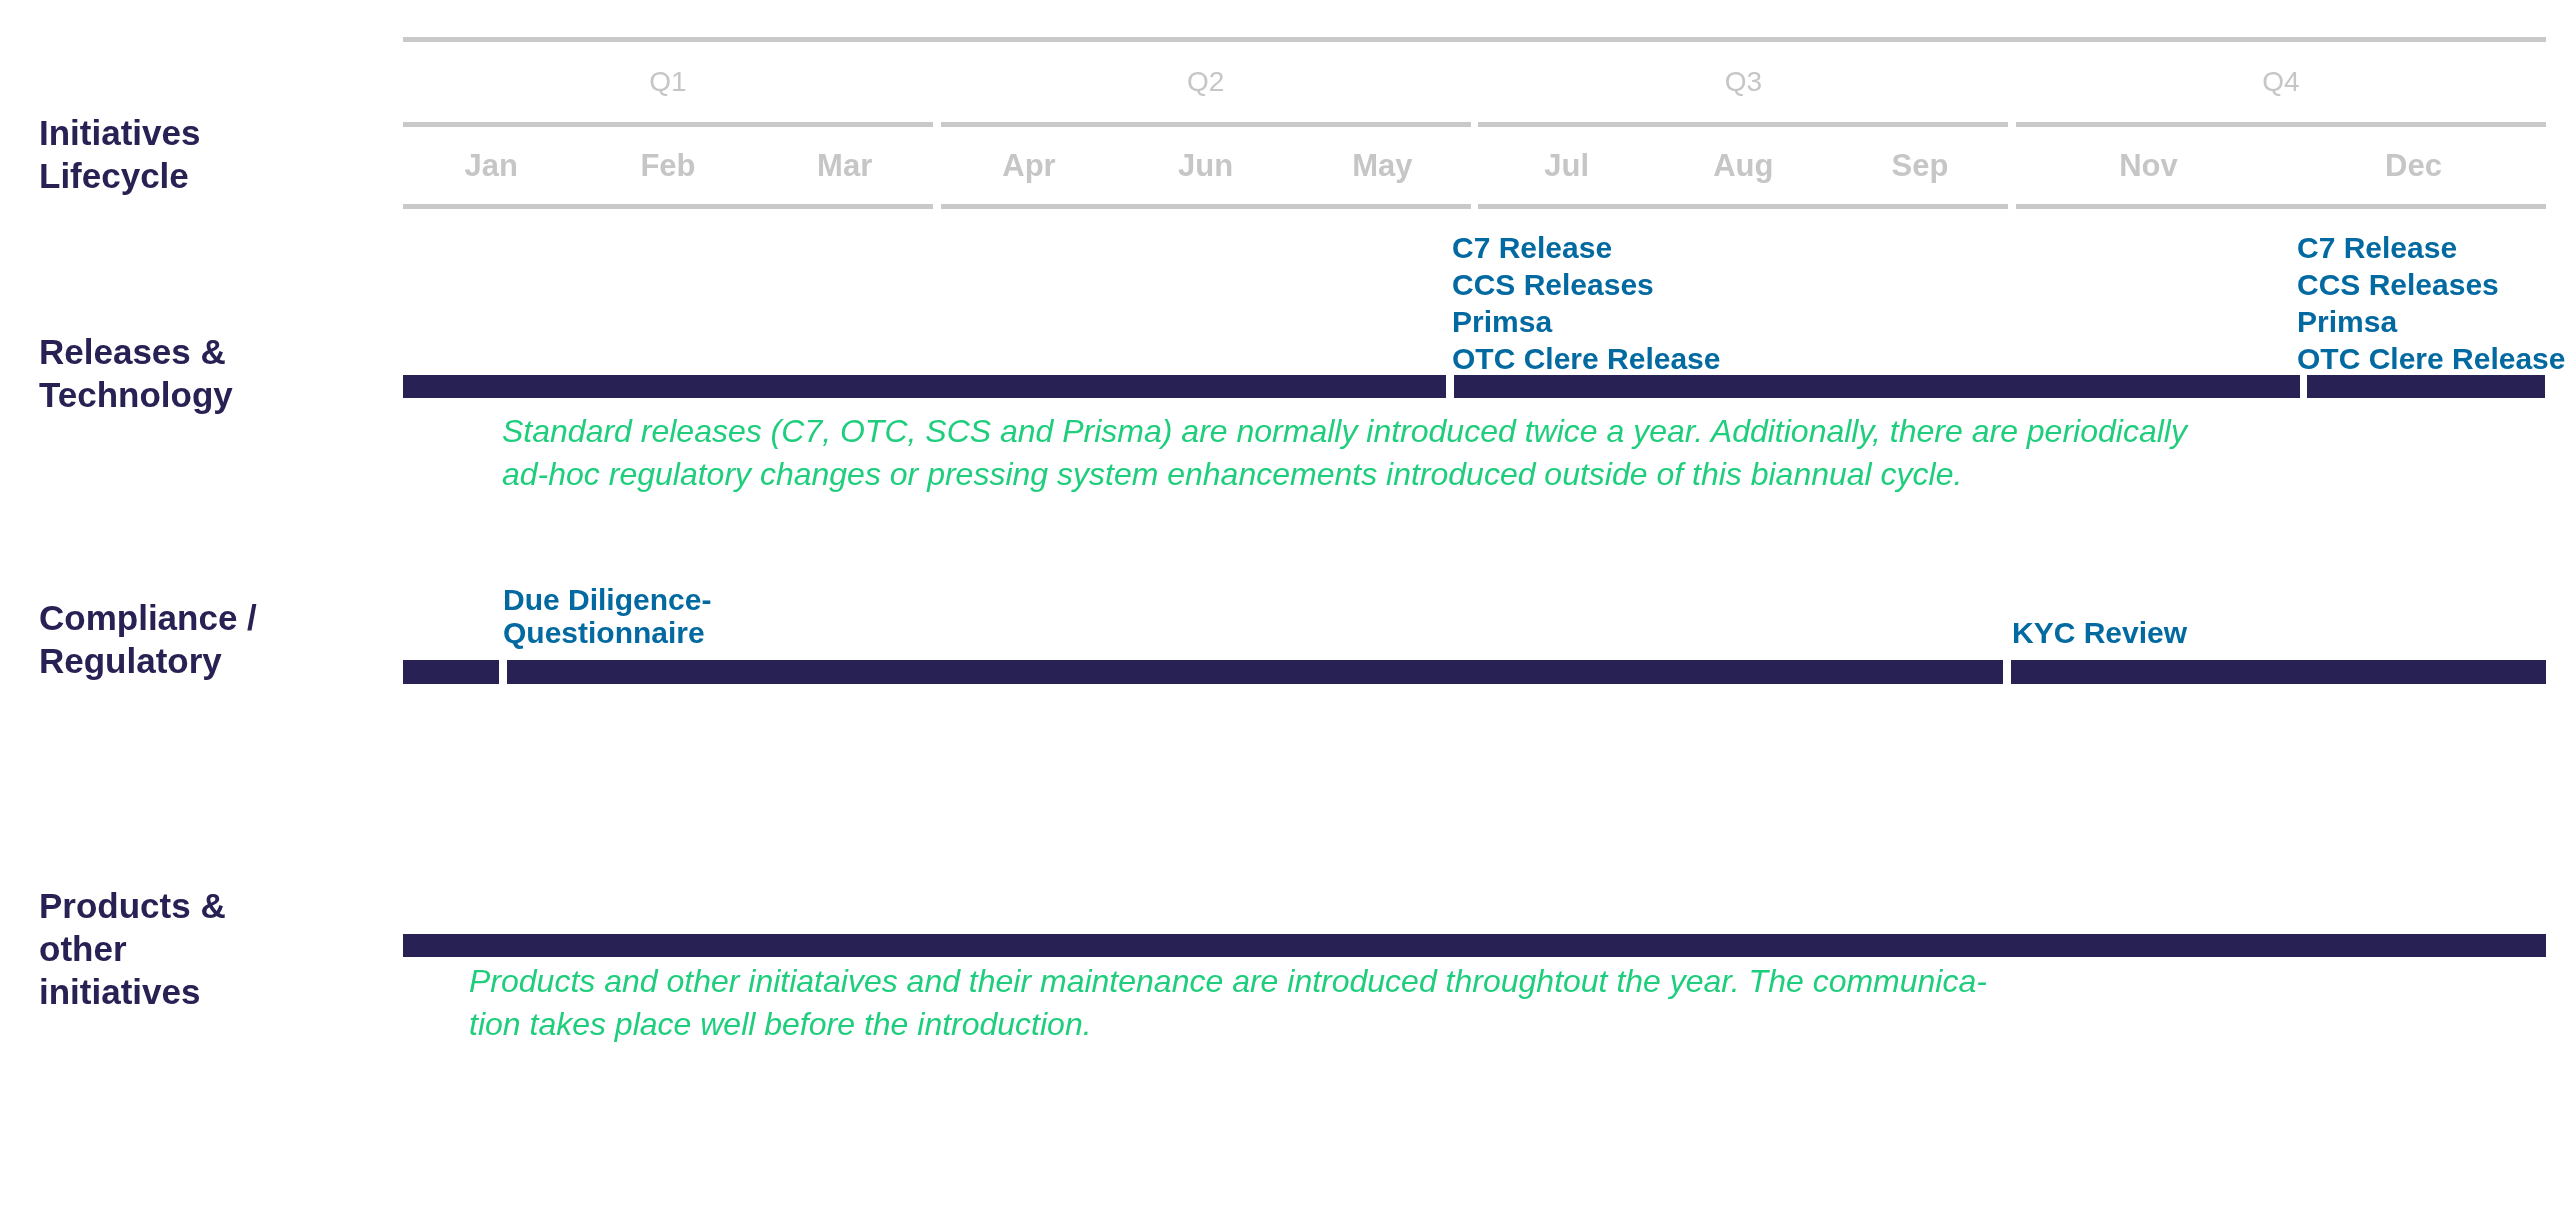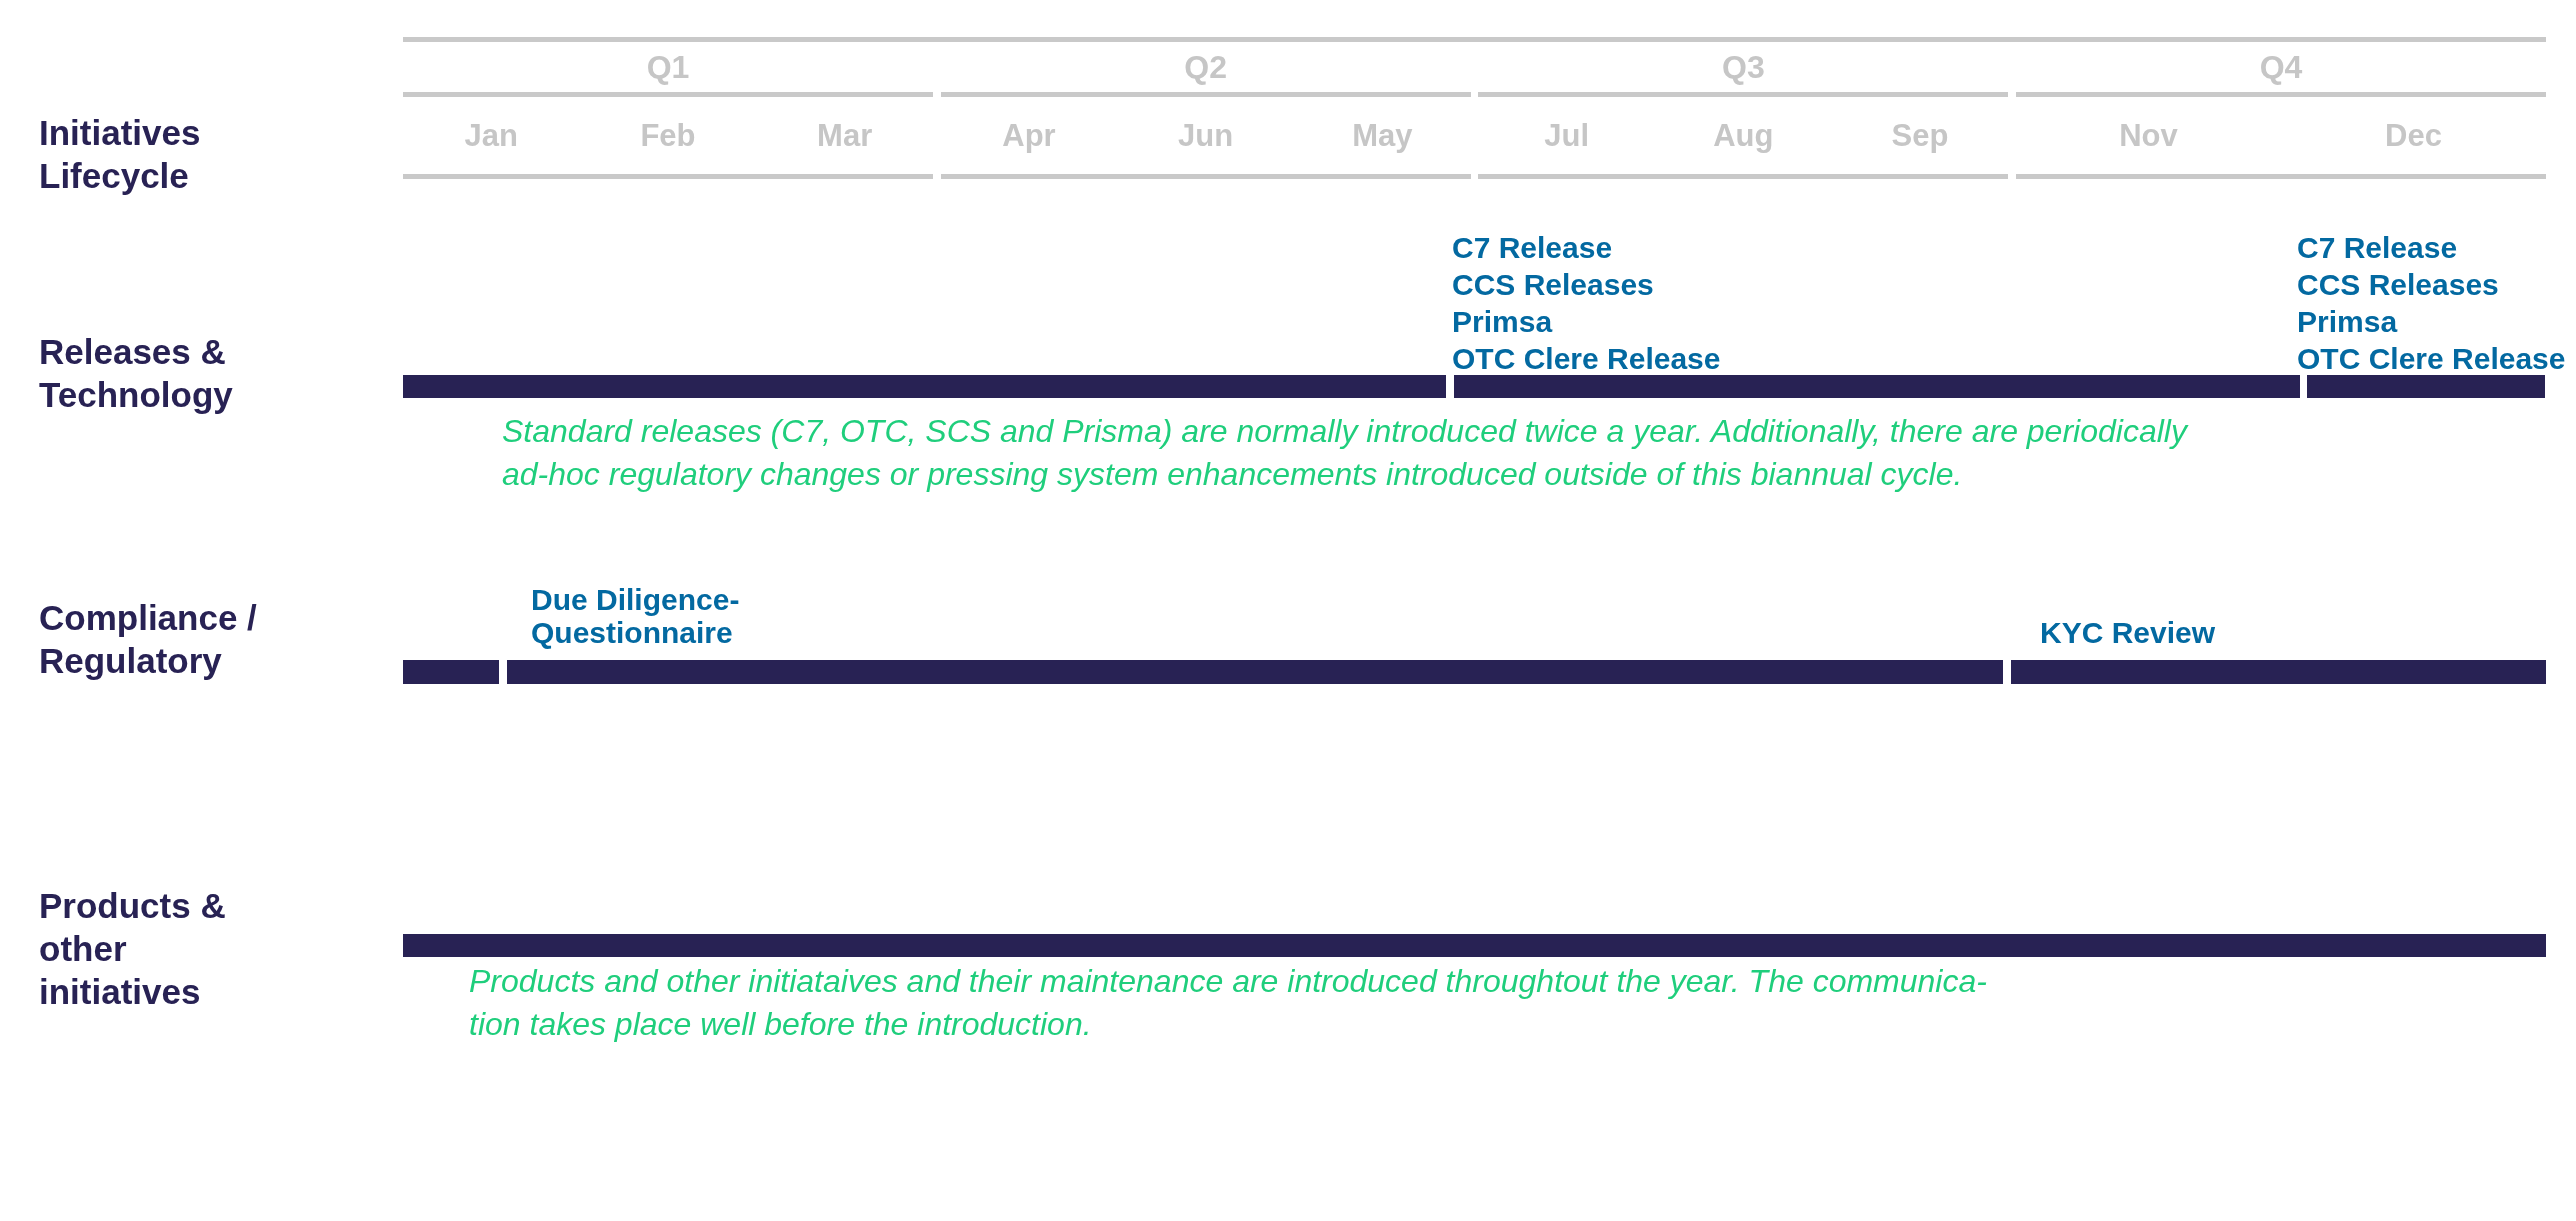--- a/index.html
+++ b/index.html
@@ -27,27 +27,27 @@
     width: 2143px;
     display: flex;
     gap: 7.7px;
   }
   .quarter {
     flex: 1;
     display: flex;
     flex-direction: column;
   }
   .q-label {
-    height: 50px;
+    height: 80px;
     display: flex;
     align-items: center;
     justify-content: center;
     color: #c6c6c6;
-    font-size: 32px;
-    font-weight: bold;
+    font-size: 28px;
+    font-weight: normal;
   }
   .q-line {
     height: 5.2px;
     background: #c9c9c9;
   }
   .months {
     height: 77px;
     display: flex;
   }
   .month {
@@ -71,21 +71,21 @@
   }
 
   
   .annotation {
     color: #0369a1;
     font-size: 30px;
     font-weight: bold;
     line-height: 37px;
     white-space: pre-line;
   }
-  .annotation.tight { line-height: 33px; margin-left: 28px; }
+  .annotation.tight { line-height: 33px; }
 
   
   .bar-seg {
     position: absolute;
     background: #282254;
   }
 
   
   .note {
     color: #1fce7c;

